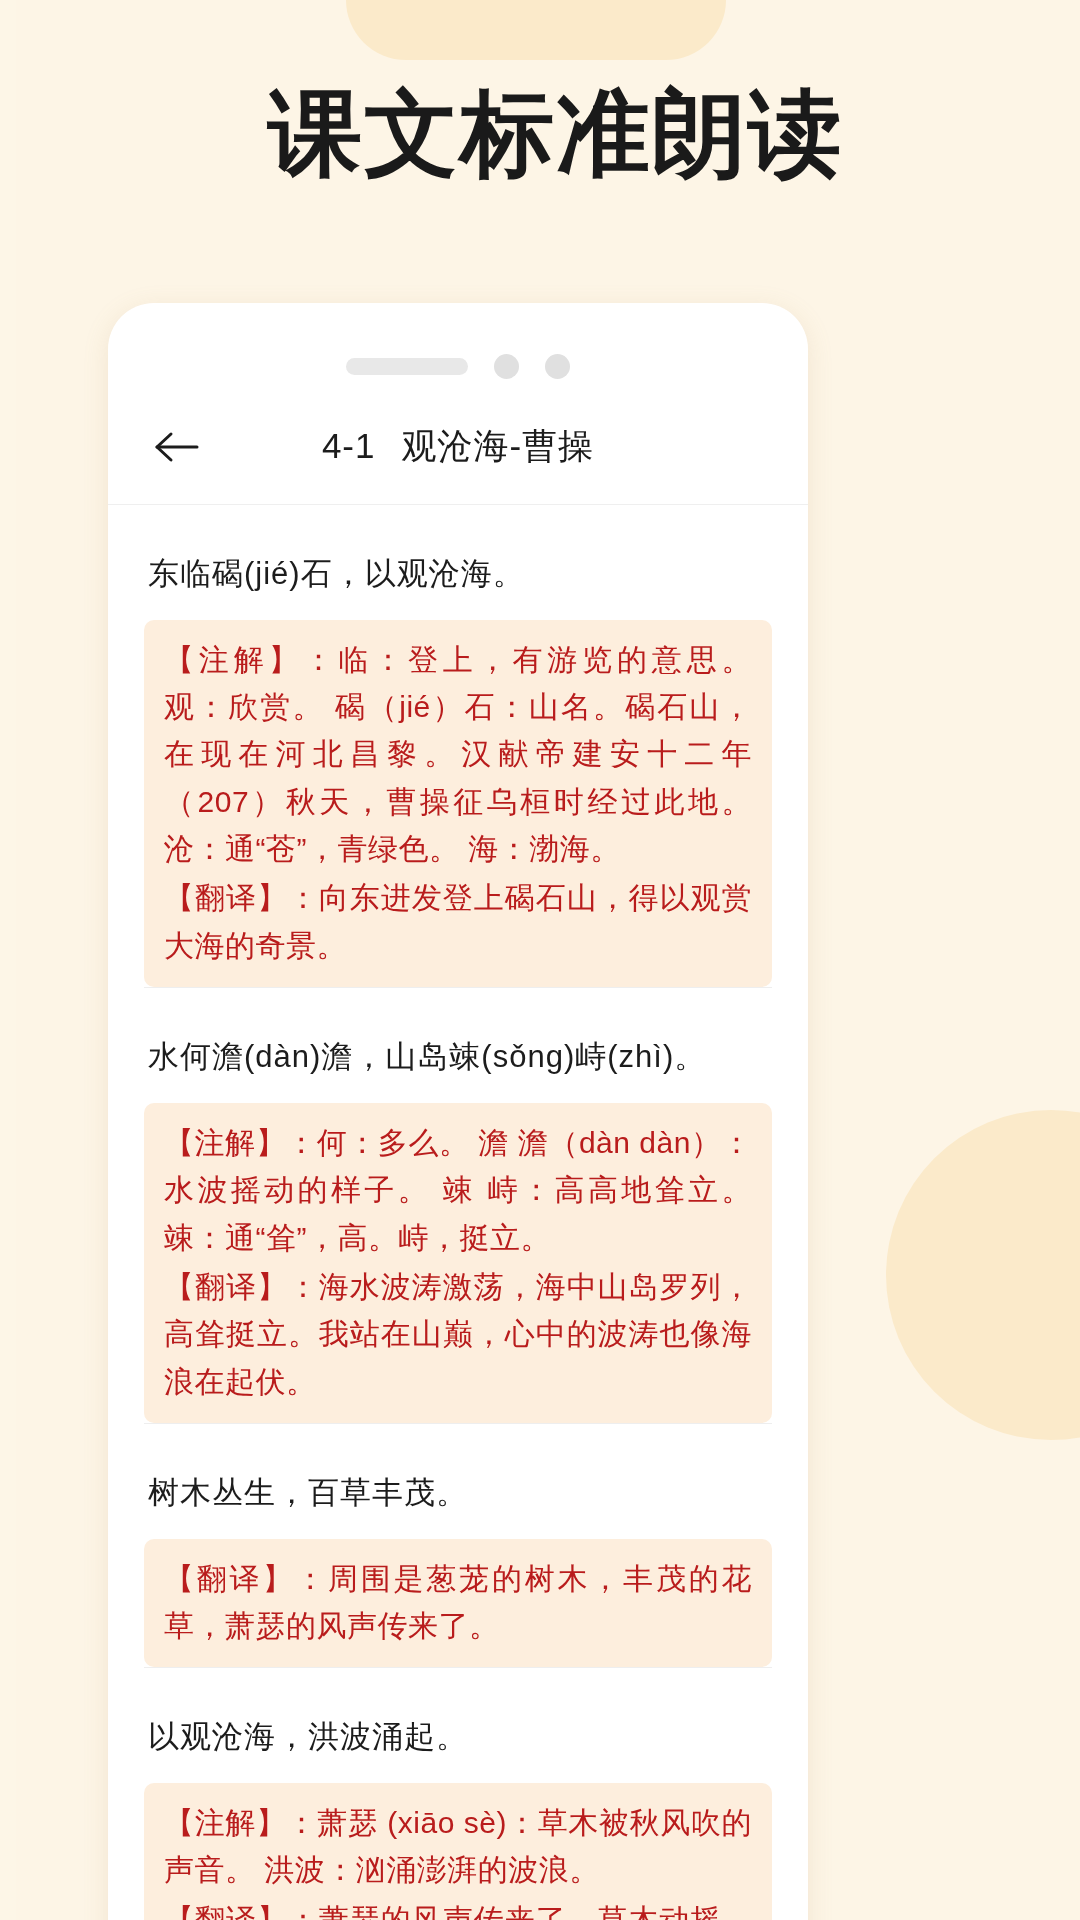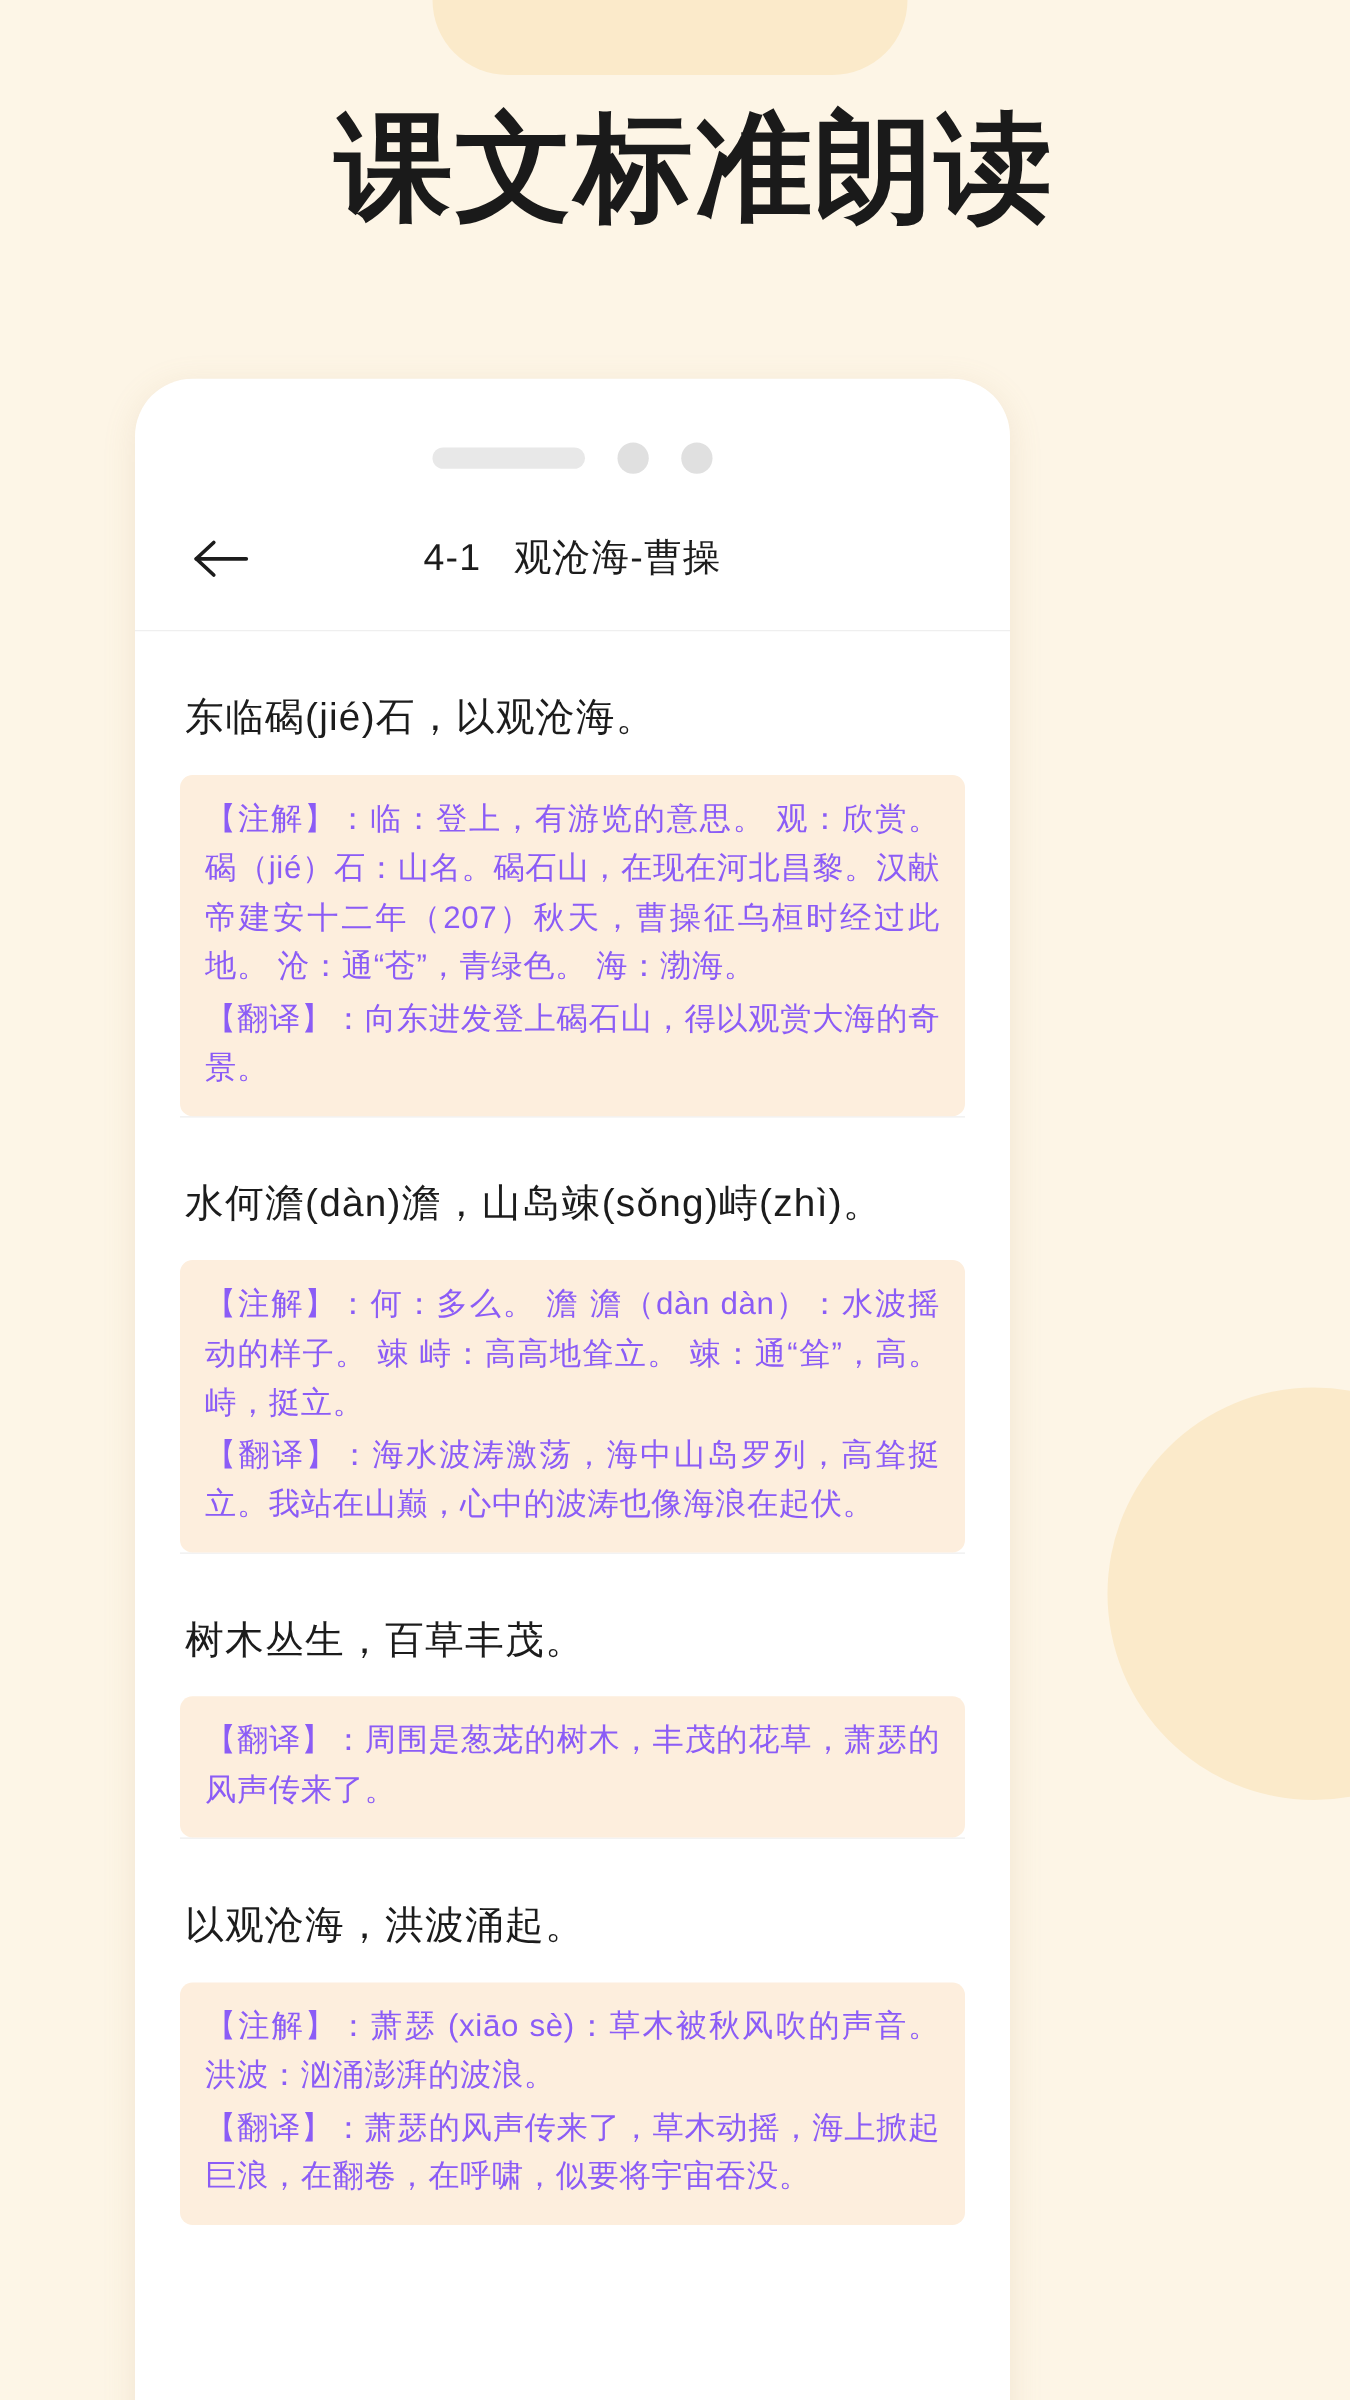--- a/index.html
+++ b/index.html
@@ -97,21 +97,21 @@
     height: 52px;
     display: flex;
     align-items: center;
     justify-content: center;
     cursor: pointer;
   }
   .nav-back svg { display: block; }
   .nav-title {
     width: 100%;
     text-align: center;
-    font-size: 30px;
+    font-size: 35px;
     color: #1c1c1c;
     letter-spacing: 1px;
   }
   .nav-title .num { margin-right: 26px; }
   .content {
     padding: 0 36px;
   }
   .verse-block {
     padding-top: 46px;
     border-bottom: 1px solid #eeeeee;
@@ -123,23 +123,23 @@
     line-height: 1.5;
     padding: 0 4px 22px 4px;
     letter-spacing: 1px;
   }
   .note-card {
     background: #fdeedd;
     border-radius: 10px;
     padding: 16px 20px 18px 20px;
   }
   .note-row {
-    font-size: 25px;
+    font-size: 30px;
     line-height: 1.58;
-    color: #8b5cf6;
+    color: #b91c1c;
     letter-spacing: 0.5px;
     text-align: justify;
   }
   .note-row + .note-row { margin-top: 2px; }
 </style>
 </head>
 <body>
 
 <div class="page">
 

